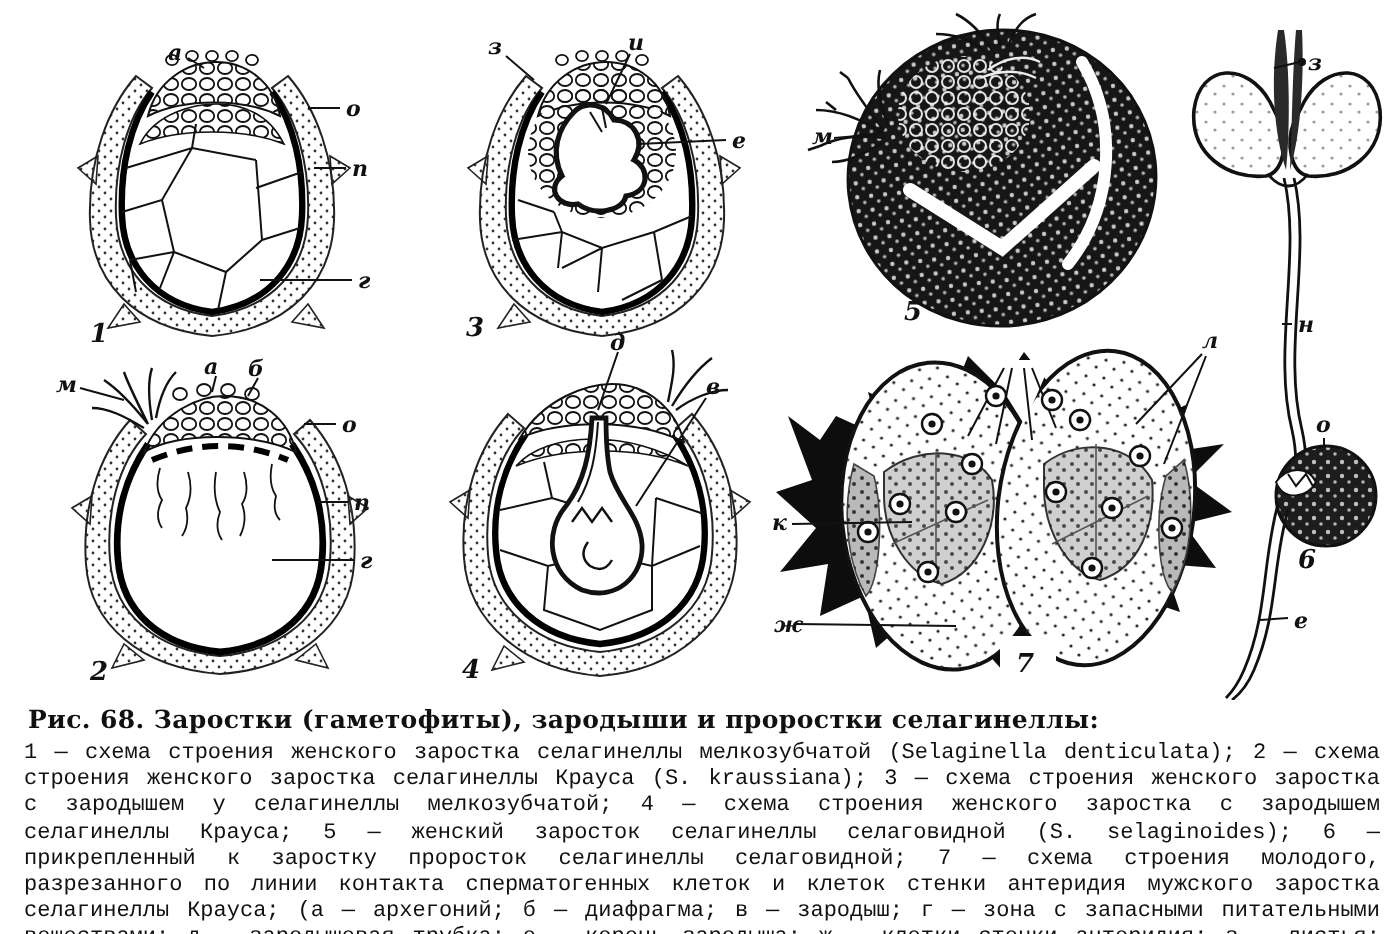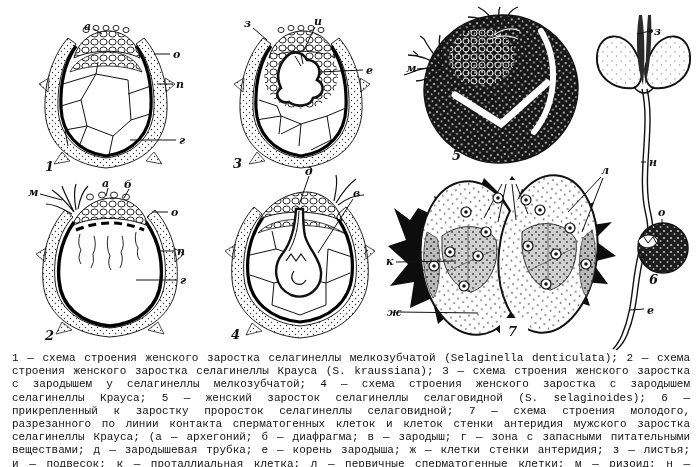--- a/index.html
+++ b/index.html
@@ -277,16 +277,17 @@
       <circle cx="59" cy="26" r="2" fill="#111" stroke="none"></circle>
     </g>
     <text class="lbl" x="62" y="30">з</text>
     <text class="lbl" x="57" y="161">н</text>
     <text class="lbl" x="66" y="211">о</text>
     <text class="lbl" x="55" y="309">е</text>
     <text class="num" x="57" y="279">6</text>
   </svg>
 
   <div class="caption">
+    <p class="cap-title">Рис. 68. Заростки (гаметофиты), зародыши и проростки селагинеллы:</p>
     <p class="cap-body">1 — схема строения женского заростка селагинеллы мелкозубчатой (Selaginella denticulata); 2 — схема строения женского заростка селагинеллы Крауса (S. kraussiana); 3 — схема строения женского заростка с зародышем у селагинеллы мелкозубчатой; 4 — схема строения женского заростка с зародышем селагинеллы Крауса; 5 — женский заросток селагинеллы селаговидной (S. selaginoides); 6 — прикрепленный к заростку проросток селагинеллы селаговидной; 7 — схема строения молодого, разрезанного по линии контакта сперматогенных клеток и клеток стенки антеридия мужского заростка селагинеллы Крауса; (а — архегоний; б — диафрагма; в — зародыш; г — зона с запасными питательными веществами; д — зародышевая трубка; е — корень зародыша; ж — клетки стенки антеридия; з — листья; и — подвесок; к — проталлиальная клетка; л — первичные сперматогенные клетки; м — ризоид; н — стебель; о — экзоспорий; п — эндоспорий).</p>
   </div>
 
 </div>
 
 </body></html>

